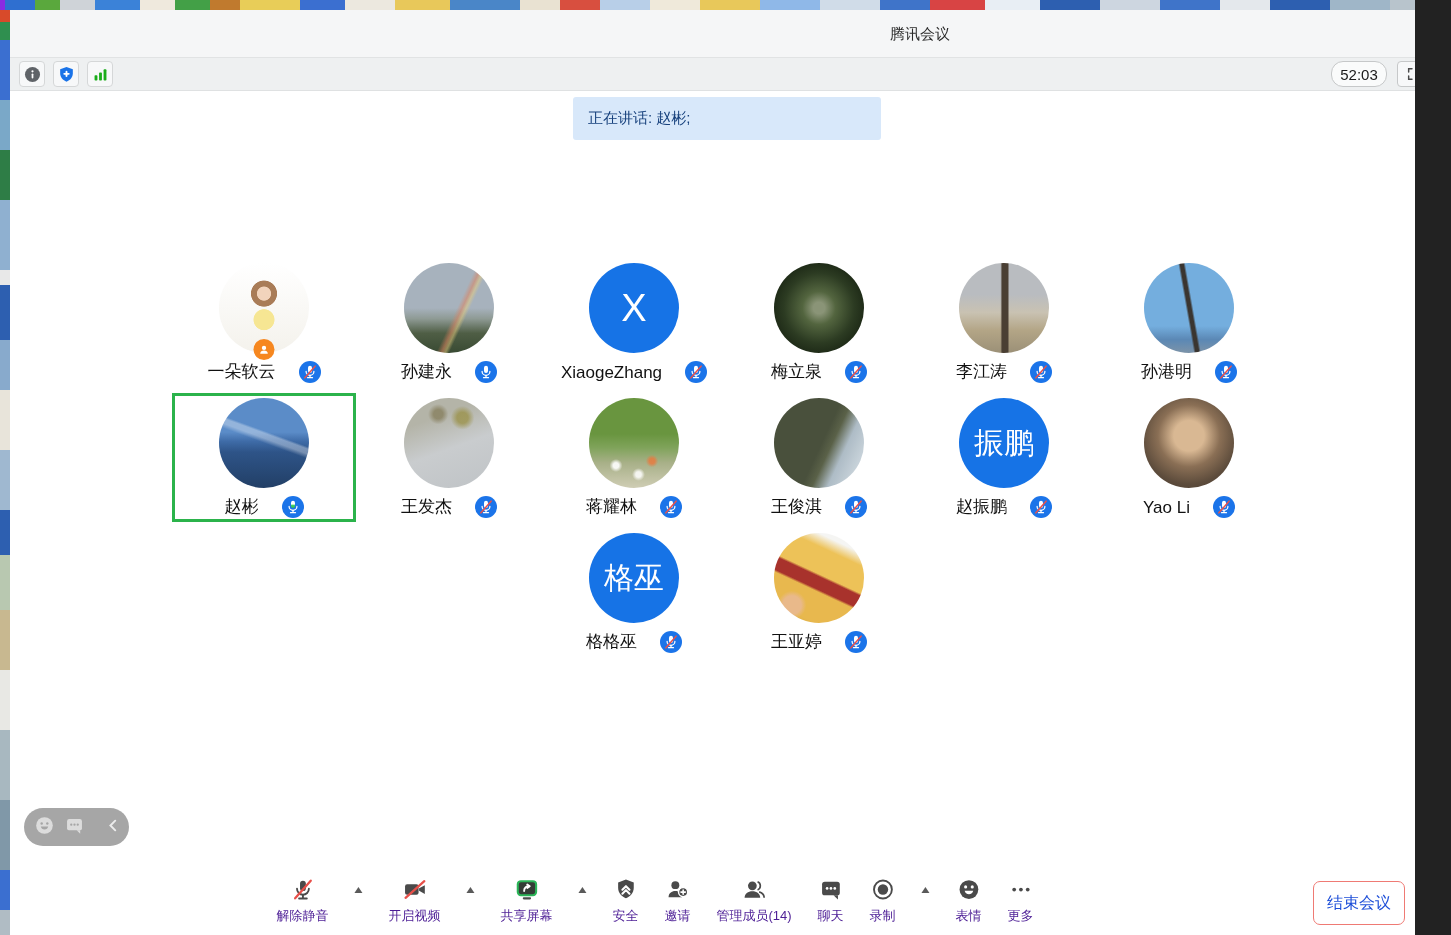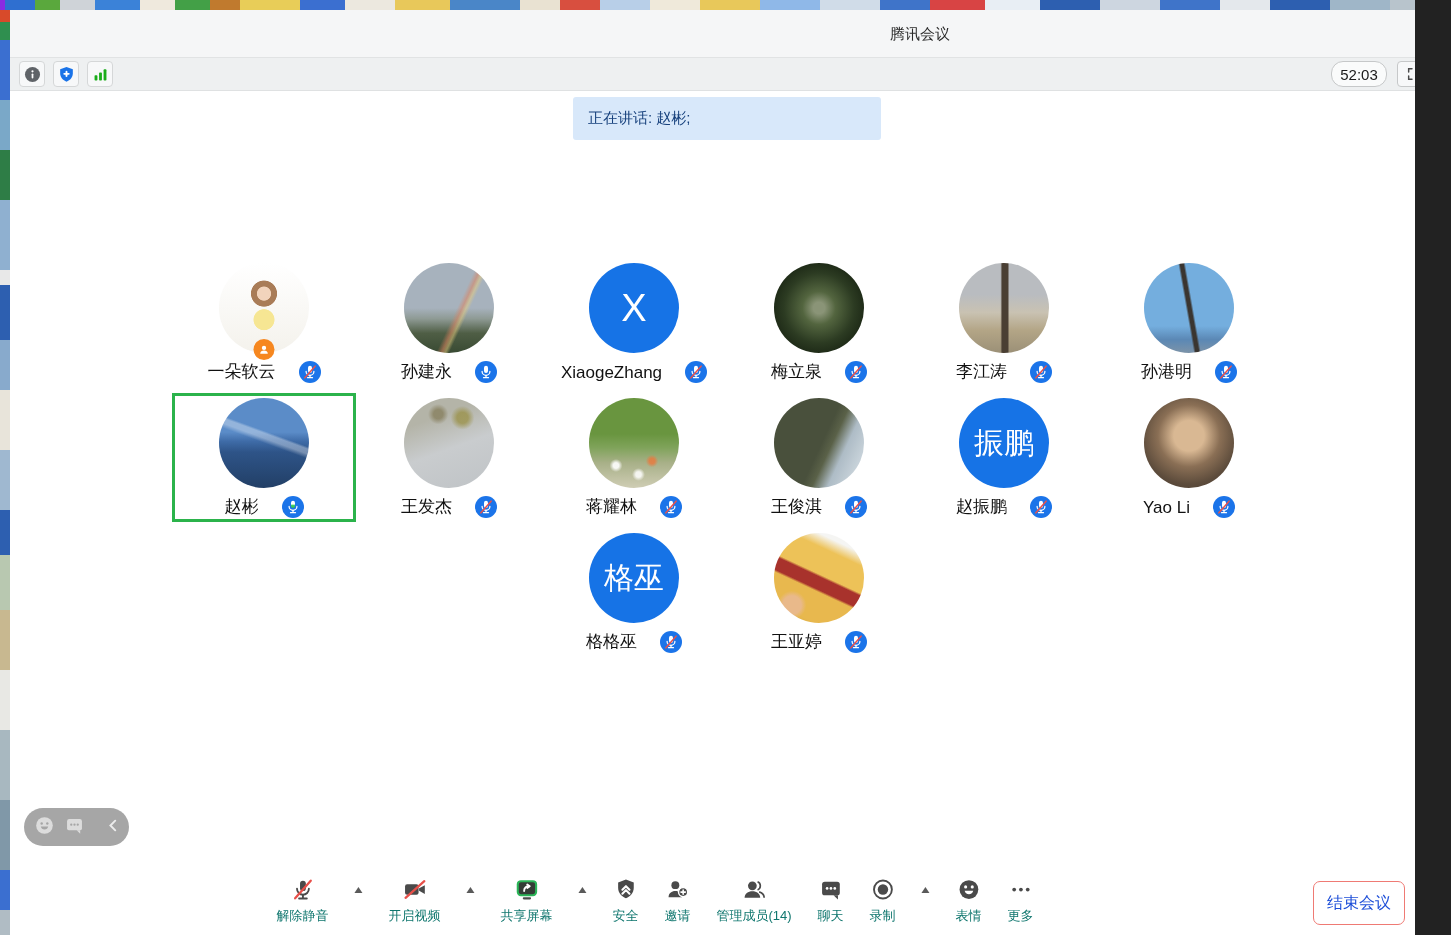--- a/index.html
+++ b/index.html
@@ -52,21 +52,21 @@
   .pill { position:absolute; left:14px; top:798px; width:105px; height:38px; border-radius:19px;
     background:#a6a6a6; display:flex; align-items:center; padding:0 10px; gap:9px; }
   .pill svg { width:21px; height:21px; }
   .pill-div { width:1px; height:22px; background:#c2c2c2; }
 
   .bottombar { position:absolute; left:645px; top:866px; transform:translateX(-50%); display:flex;
     gap:26px; align-items:flex-start; }
   .tb-item { display:flex; flex-direction:column; align-items:center; gap:5px; cursor:default; }
   .tb-icon { width:26px; height:26px; display:flex; align-items:center; justify-content:center; }
   .tb-icon svg { width:25px; height:25px; }
-  .tb-label { font-size:13px; color:#0f766e; white-space:nowrap; }
+  .tb-label { font-size:13px; color:#4c1d95; white-space:nowrap; }
   .tb-caret { width:0; height:0; margin-top:11px; border-left:4.5px solid transparent;
     border-right:4.5px solid transparent; border-bottom:6px solid #5a5a5a; }
 
   .end-btn { position:absolute; right:46px; top:871px; width:92px; height:44px; background:#fff;
     border:1px solid #ef7a74; border-radius:7px; color:#1d4ed8; font-size:16px;
     font-family:inherit; display:flex; align-items:center; justify-content:center; }
 </style>
 </head>
 <body>
 

